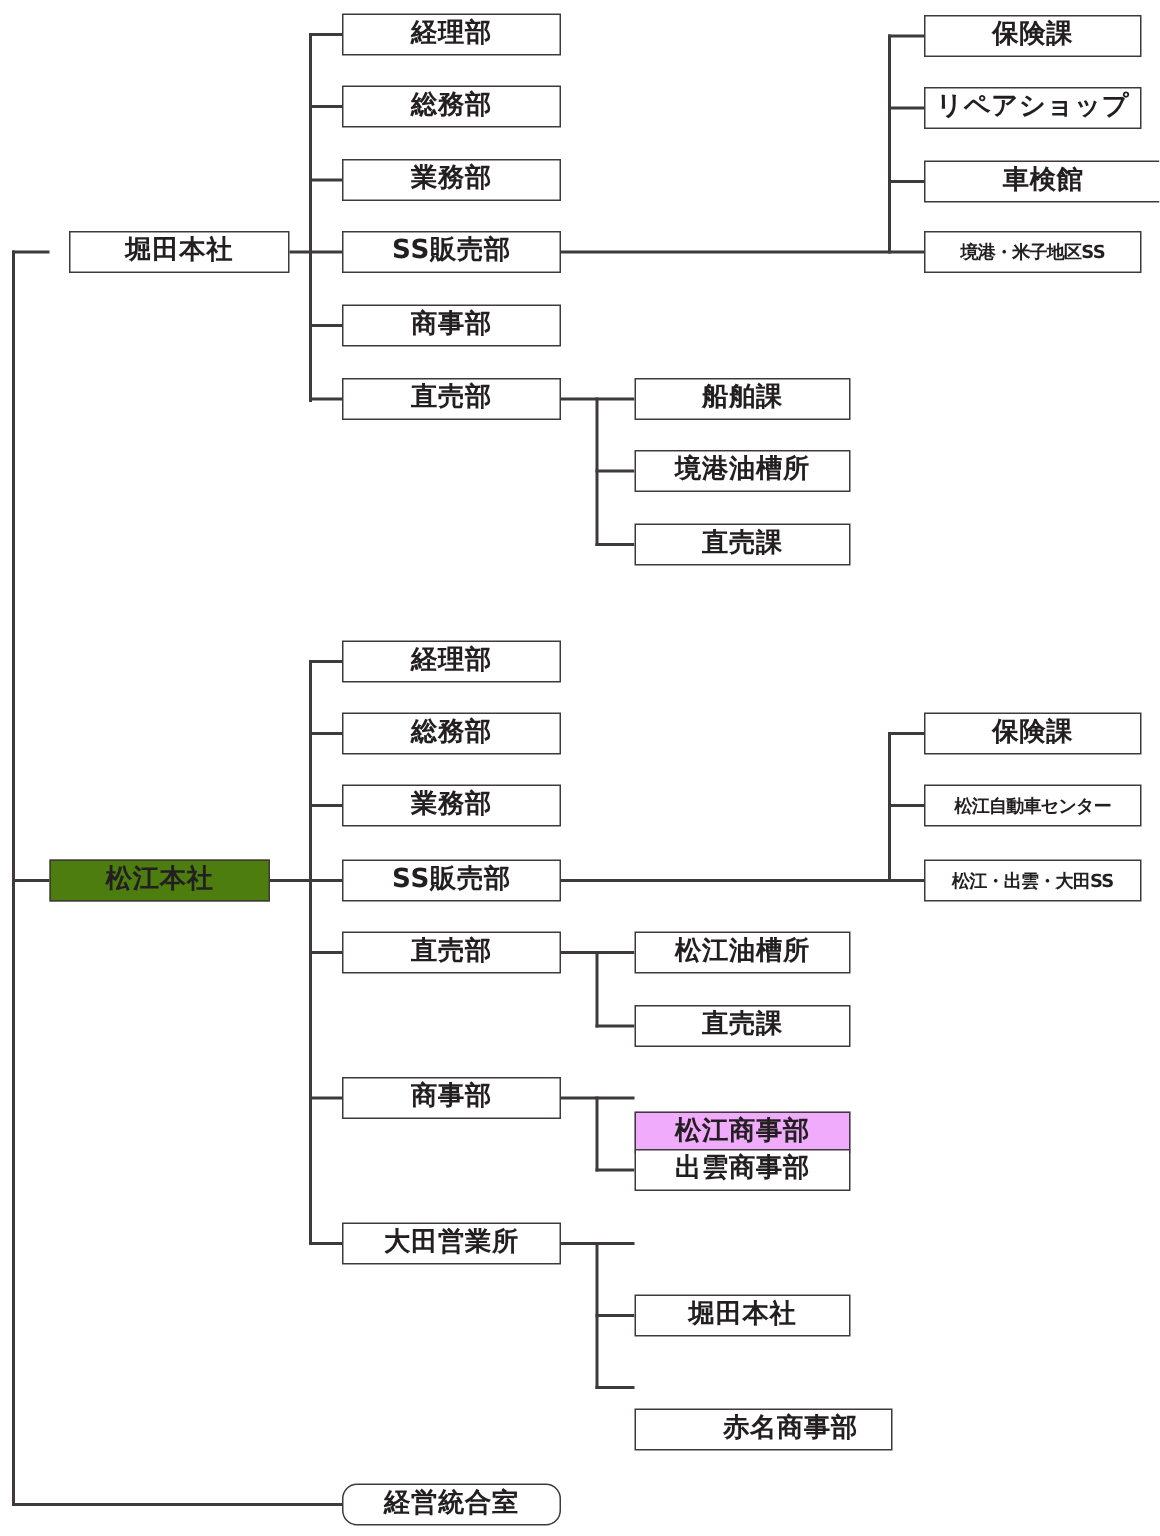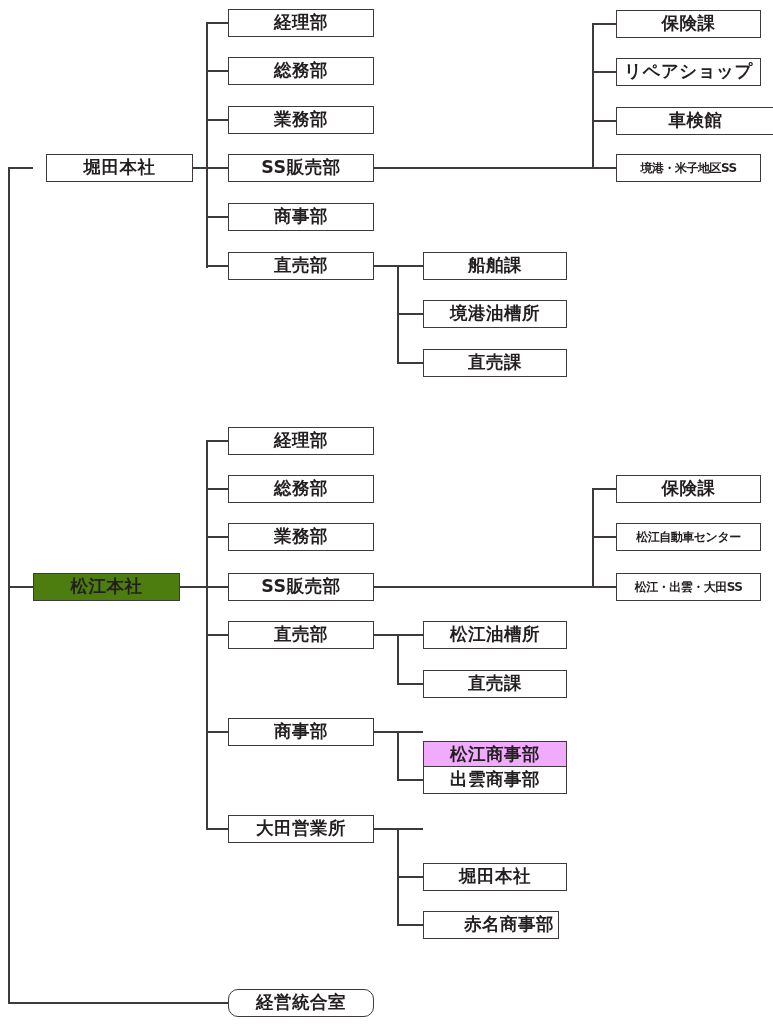--- a/index.html
+++ b/index.html
@@ -110,15 +110,15 @@
     <div class="node" style="left: 228px; top: 718px; width: 146px; height: 28px; border-color: rgb(62, 57, 58); background: rgb(255, 255, 255); color: rgb(35, 31, 32);">商事部</div>
     <div class="node" style="left: 228px; top: 815px; width: 146px; height: 28px; border-color: rgb(62, 57, 58); background: rgb(255, 255, 255); color: rgb(35, 31, 32);">大田営業所</div>
     <div class="node" style="left: 616px; top: 475px; width: 145px; height: 28px; border-color: rgb(62, 57, 58); background: rgb(255, 255, 255); color: rgb(35, 31, 32);">保険課</div>
     <div class="node long" style="left: 616px; top: 523px; width: 145px; height: 28px; border-color: rgb(62, 57, 58); background: rgb(255, 255, 255); color: rgb(35, 31, 32);">松江自動車センター</div>
     <div class="node long" style="left: 616px; top: 573px; width: 145px; height: 28px; border-color: rgb(62, 57, 58); background: rgb(255, 255, 255); color: rgb(35, 31, 32);">松江・出雲・大田SS</div>
     <div class="node" style="left: 423px; top: 621px; width: 144px; height: 28px; border-color: rgb(62, 57, 58); background: rgb(255, 255, 255); color: rgb(35, 31, 32);">松江油槽所</div>
     <div class="node" style="left: 423px; top: 670px; width: 144px; height: 28px; border-color: rgb(62, 57, 58); background: rgb(255, 255, 255); color: rgb(35, 31, 32);">直売課</div>
     <div class="node" style="left: 423px; top: 720px; width: 144px; height: 28px; border-color: rgb(62, 57, 58); background: #f0abfc; color: rgb(35, 31, 32); margin-top: 21px;">松江商事部</div>
     <div class="node" style="left: 423px; top: 766px; width: 144px; height: 28px; border-color: rgb(62, 57, 58); background: rgb(255, 255, 255); color: rgb(35, 31, 32);">出雲商事部</div>
     <div class="node" style="left: 423px; top: 863px; width: 144px; height: 28px; border-color: rgb(62, 57, 58); background: rgb(255, 255, 255); color: rgb(35, 31, 32);">堀田本社</div>
-    <div class="node" style="left: 423px; top: 911px; width: 136px; height: 28px; border-color: rgb(62, 57, 58); background: rgb(255, 255, 255); color: rgb(35, 31, 32); padding-left: 36px;">赤名商事部</div>
+    <div class="node" style="left: 423px; top: 939px; width: 172px; height: 28px; border-color: rgb(62, 57, 58); background: rgb(255, 255, 255); color: rgb(35, 31, 32); padding-left: 36px;">赤名商事部</div>
     <div class="node" style="left: 228px; top: 989px; width: 146px; height: 28px; border-color: rgb(62, 57, 58); background: rgb(255, 255, 255); color: rgb(35, 31, 32); border-radius: 10px;">経営統合室</div>
   </div>
 
 </body></html>

